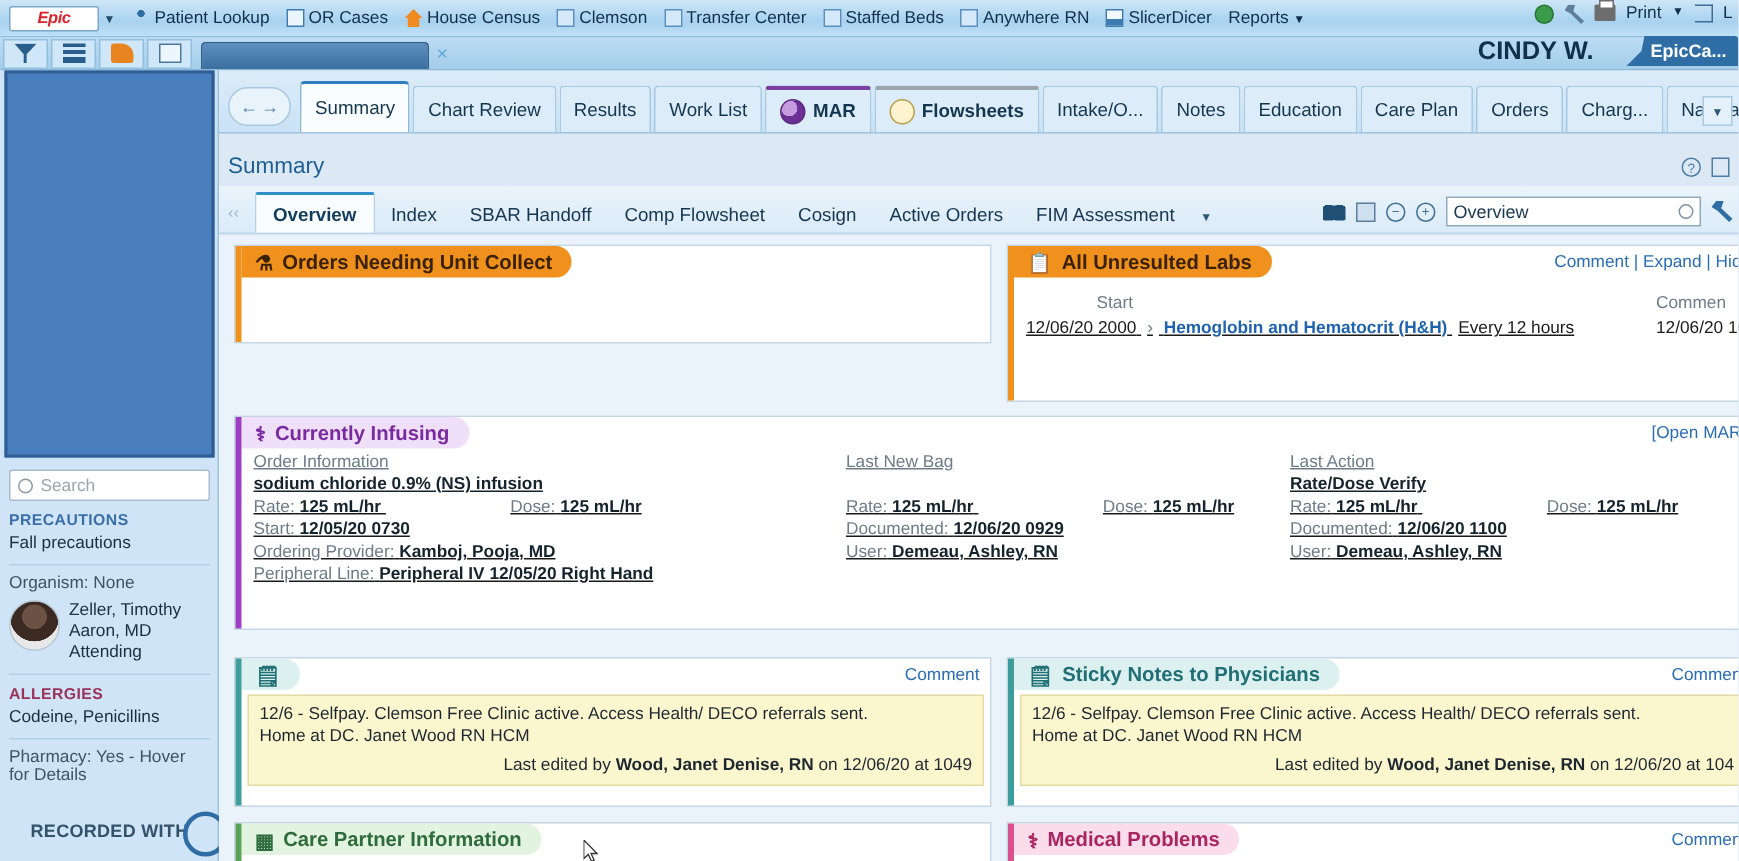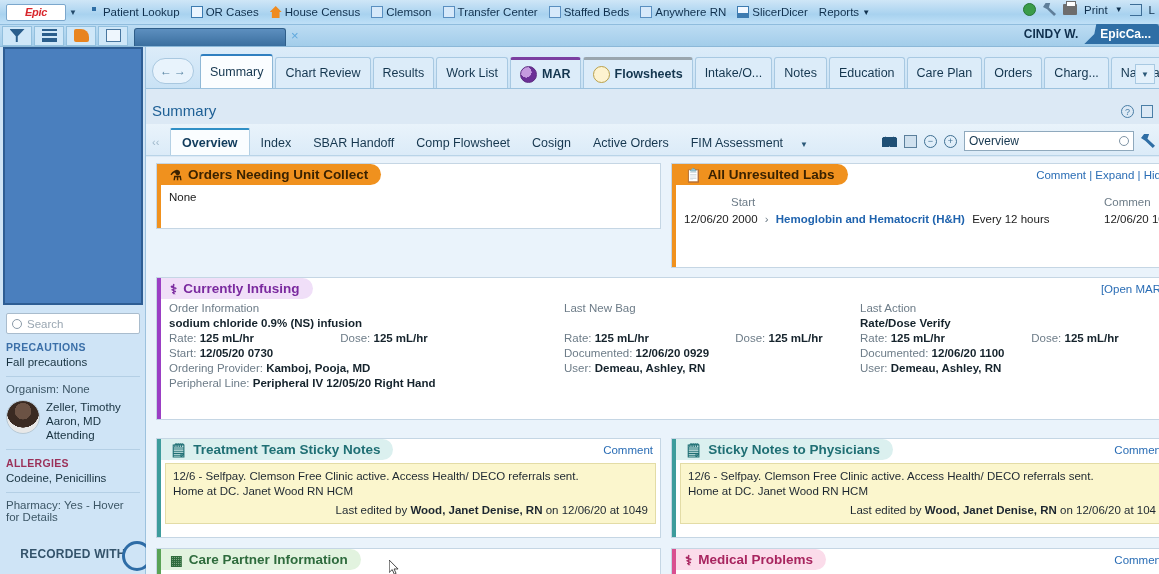--- a/index.html
+++ b/index.html
@@ -36,21 +36,21 @@
   }
   .ic-person { background: #2f6ea5; -webkit-mask: radial-gradient(circle at 50% 25%, #000 22%, transparent 23%); }
   .ic-lines { border: 1px solid #3d7bb0; background: #eaf5ff; }
   .ic-house { background: #ef8b20; clip-path: polygon(50% 0,100% 50%,82% 50%,82% 100%,18% 100%,18% 50%,0 50%); }
   .ic-sq { border: 1px solid #5a8fc0; background: #d6e9fa; }
   .ic-bar { border: 1px solid #3d7bb0; background:
       linear-gradient(to top, #3d7bb0 40%, transparent 40%),
       #f2f8ff; }
   .right-tools {
     position: absolute; right: 4px; top: 3px;
-    display: flex; align-items: center; gap: 7px;
+    display: flex; align-items: flex-start; gap: 7px;
     font-size: 11.5px; color: #10304d;
   }
   .globe { width: 13px; height: 13px; border-radius: 50%; background: #3a9c4a; border: 1px solid #277536; }
   .wrench { width: 13px; height: 13px; background: #5f7e99; clip-path: polygon(20% 0,55% 0,45% 35%,100% 85%,85% 100%,32% 48%,0 30%); }
   .printer { width: 14px; height: 11px; background: #6d6d6d; border-radius: 1px; position: relative; }
   .printer::after { content:''; position:absolute; left:3px; top:-3px; width:8px; height:4px; background:#fff; border:1px solid #6d6d6d; }
   .logout-ic { width: 12px; height: 12px; border: 1px solid #3d6d96; border-left: none; position: relative; }
 
   
   .toolbar2 {
@@ -70,21 +70,21 @@
   .g4 { background: #eef6fd; border: 1px solid #48769f; }
   .tab-stub {
     margin-left: 6px; width: 152px; height: 18px; align-self: flex-end;
     background: linear-gradient(#5d8fbf,#3b6f9f);
     border: 1px solid #2f5e89; border-bottom: none; border-radius: 3px 3px 0 0;
   }
   .tab-x { margin-left: 5px; color: #5fa8dd; font-size: 13px; }
   .user-strip {
     position: absolute; right: 0; top: 24px; display: flex; align-items: center;
   }
-  .user-name { font-size: 12px; font-weight: bold; color: #0f2f4d; margin-right: 6px; }
+  .user-name { font-size: 17px; font-weight: bold; color: #0f2f4d; margin-right: 22px; }
   .epiccare-tab {
     background: #2f6ea5; color: #fff; font-weight: bold; font-size: 12px;
     padding: 3px 8px 3px 16px; clip-path: polygon(12px 0,100% 0,100% 100%,0 100%,10px 50%);
     border-radius: 0 3px 0 0;
   }
 
   
   .sidebar {
     position: absolute; left: 0; top: 47px; width: 146px; height: 527px;
     background: #cfe4f6; border-right: 1px solid #9dc2de;
@@ -216,21 +216,21 @@
     height: 21px; padding: 0 13px 0 9px;
     border-radius: 0 11px 11px 0; font-size: 13.5px; font-weight: bold;
     margin-left: 4px;
   }
   .plink { position: absolute; right: 7px; top: 5px; font-size: 11.5px; color: #2a6db5; white-space: nowrap; }
   .pbody { padding: 6px 9px 4px 12px; font-size: 11.5px; }
 
   .lbl { color: #6d7c88; }
   .val { color: #15232c; font-weight: bold; }
   .muted { color: #6d7c88; }
-  .rowline { line-height: 15px; white-space: nowrap; }
+  .rowline { line-height: 15px; white-space: nowrap; text-decoration: underline; }
 
   .notebody {
     margin: 3px 4px 4px 8px; background: #fbf6cd; border: 1px solid #e3dca6;
     padding: 5px 7px; font-size: 11.5px; line-height: 15px; color: #1d2730;
   }
   .noteedit { text-align: right; margin-top: 4px; }
 
   .cursor {
     position: absolute; left: 389px; top: 560px; width: 11px; height: 16px;
     z-index: 60;
@@ -447,23 +447,20 @@
     </div>
   </div>
 
   <div class="content">
 
     <div class="panel" style="left:10px; top:6px; width:505px; height:66px;">
       <div class="panel-accent" style="background:#f0911e"></div>
       <div class="phead" style="background:#f0911e; color:#3a2200;">
         <span>⚗</span>
         <span>Orders Needing Unit Collect</span>
-      </div>
-      <div class="pbody">
-        <span>None</span>
       </div>
     </div>
 
     <div class="panel" style="left:525px; top:6px; width:498px; height:105px;">
       <div class="panel-accent" style="background:#f0911e"></div>
       <div class="phead" style="background:#f0911e; color:#3a2200;">
         <span>📋</span>
         <span>All Unresulted Labs</span>
       </div>
       <div class="plink"><span>Comment | Expand | Hid</span></div>
@@ -531,21 +528,20 @@
           <div class="rowline"><span class="lbl">Documented:</span> <span class="val">12/06/20 1100</span></div>
           <div class="rowline"><span class="lbl">User:</span> <span class="val">Demeau, Ashley, RN</span></div>
         </div>
       </div>
     </div>
 
     <div class="panel" style="left:10px; top:281px; width:505px; height:100px;">
       <div class="panel-accent" style="background:#3d9c9c"></div>
       <div class="phead" style="background:#dbf0ef; color:#1f6f74;">
         <span>🗒</span>
-        <span>Treatment Team Sticky Notes</span>
       </div>
       <div class="plink"><span>Comment</span></div>
       <div class="notebody">
         <div>12/6 - Selfpay.  Clemson Free Clinic active. Access Health/ DECO referrals sent.</div>
         <div>Home at DC.  Janet Wood RN HCM</div>
         <div class="noteedit">
           <span>Last edited by </span><span style="font-weight:bold">Wood, Janet Denise, RN</span><span> on 12/06/20 at 1049</span>
         </div>
       </div>
     </div>

